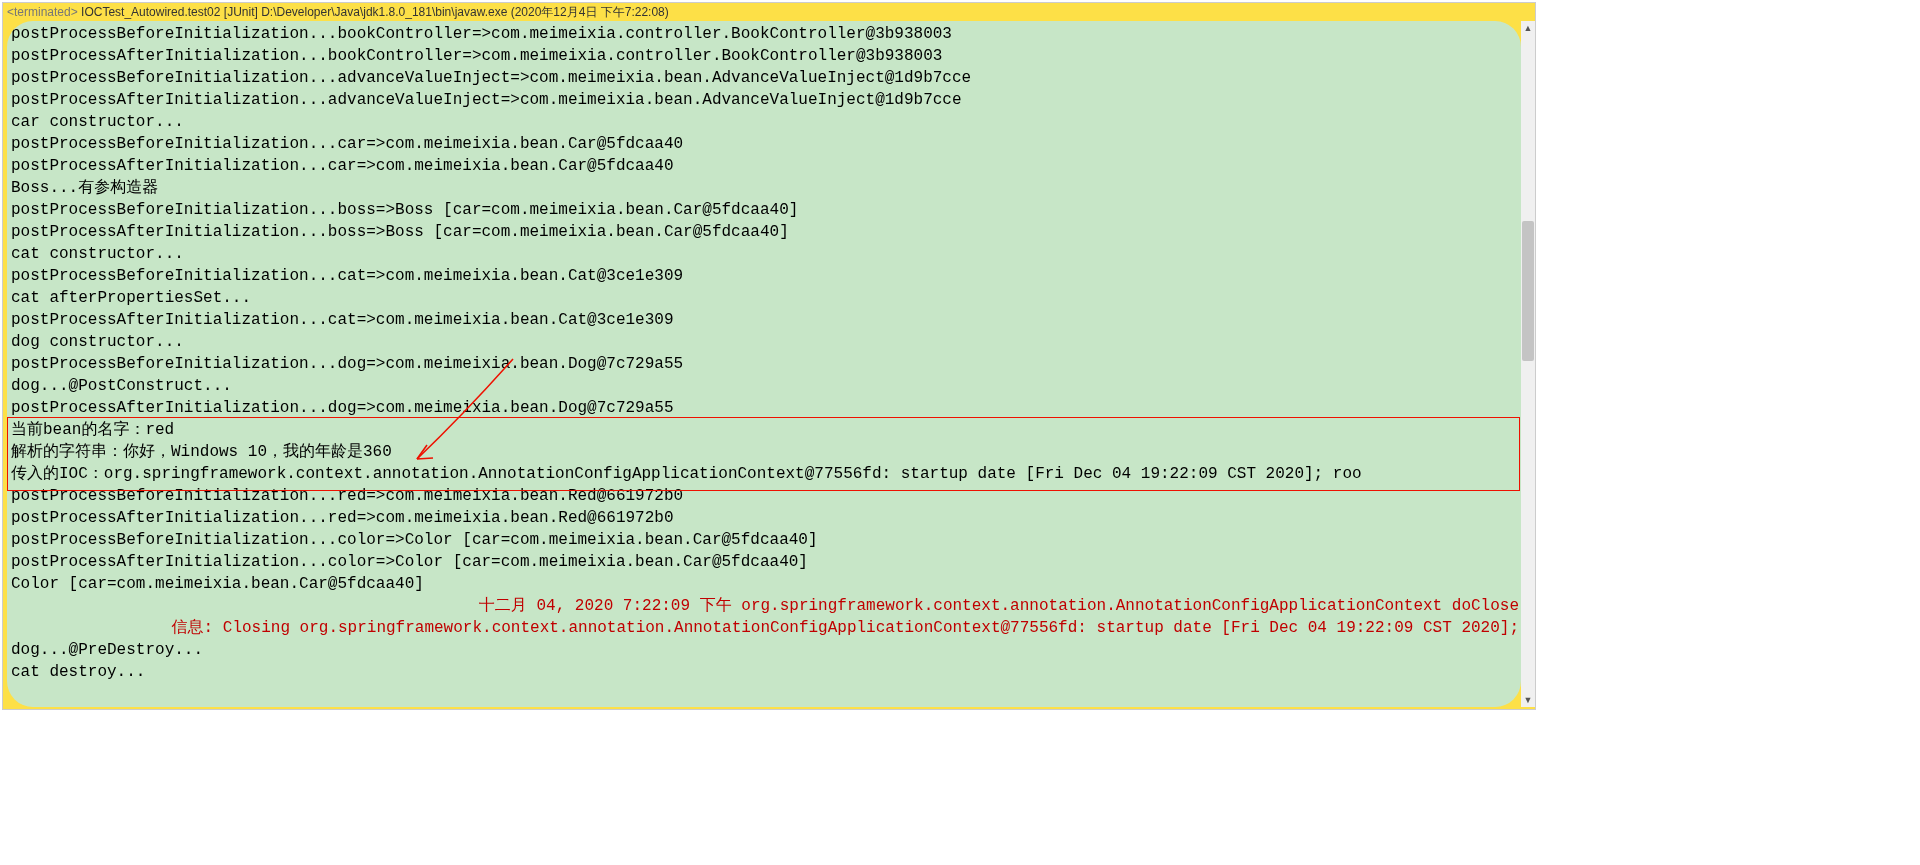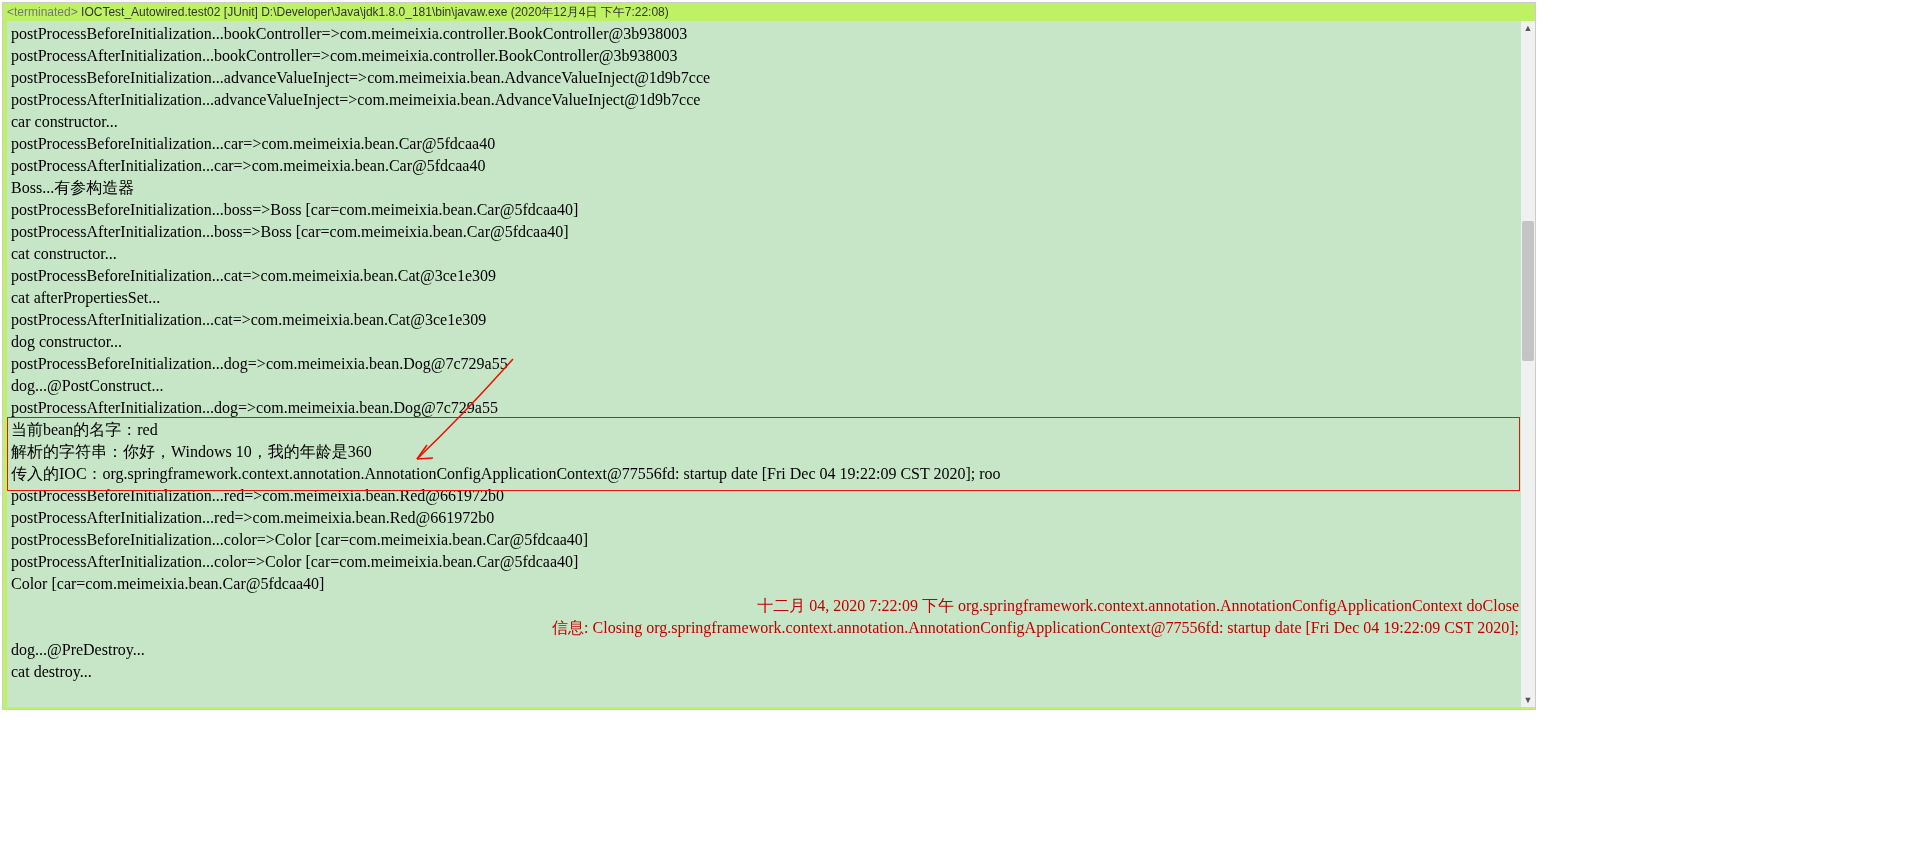--- a/index.html
+++ b/index.html
@@ -1,21 +1,21 @@
 <!DOCTYPE html>
 <html><head>
 <meta charset="utf-8">
 <style>
   html,body{margin:0;padding:0;font-family:"Microsoft YaHei","Segoe UI",sans-serif;font-size:13px;background:#fff;color:#000;}
-  .outer{border:1px solid #ccc;width:1534px;height:708px;margin:2px;position:relative;box-sizing:border-box;background:#bef264;}
+  .outer{border:1px solid #ccc;width:1534px;height:708px;margin:2px;position:relative;box-sizing:border-box;background:#fde047;}
   .header{padding:1px 4px 0 4px;font-size:12px;color:#333;white-space:nowrap;}
   .header .gray{color:#777;}
   .scroll-area{position:absolute;top:18px;left:4px;right:0;bottom:2px;overflow:hidden;}
   .console{position:absolute;top:0;left:0;right:14px;bottom:0;background:#c7e6c7;padding:2px 2px 2px 4px;
-    font-family:Liberation Serif, serif;font-size:16px;line-height:22px;color:#000;white-space:pre;overflow:hidden;}
+    font-family:Liberation Mono, monospace;font-size:16px;line-height:22px;color:#000;white-space:pre;overflow:hidden;border-radius:26px;}
   .scrollbar{position:absolute;top:0;right:0;width:14px;bottom:0;background:#f0f0f0;}
   .sb-btn{width:14px;height:14px;background:#f0f0f0;color:#555;font-size:9px;text-align:center;line-height:14px;position:absolute;}
   .sb-top{top:0;} .sb-bot{bottom:0;}
   .sb-thumb{position:absolute;right:1px;width:12px;top:200px;height:140px;background:#c4c4c4;border-radius:2px;}
   .redbox{position:absolute;border:1px solid #e10;z-index:5;pointer-events:none;}
   .arrow{position:absolute;z-index:6;pointer-events:none;}
   .red-text{color:#c00000;text-align:right;}
 </style>
 </head>
 <body>

